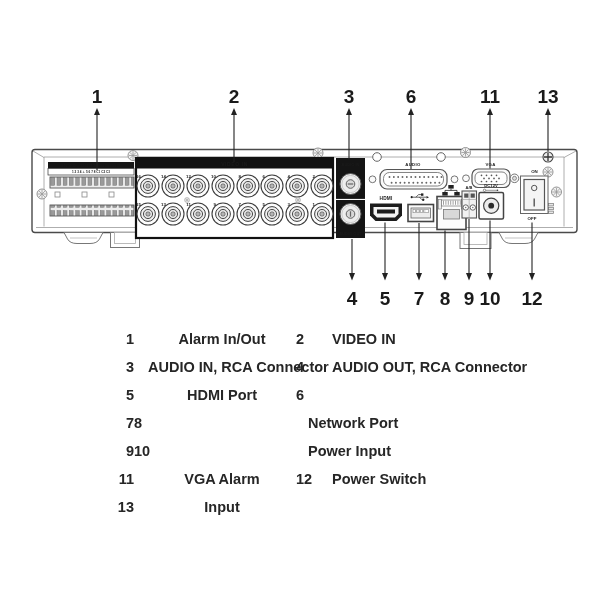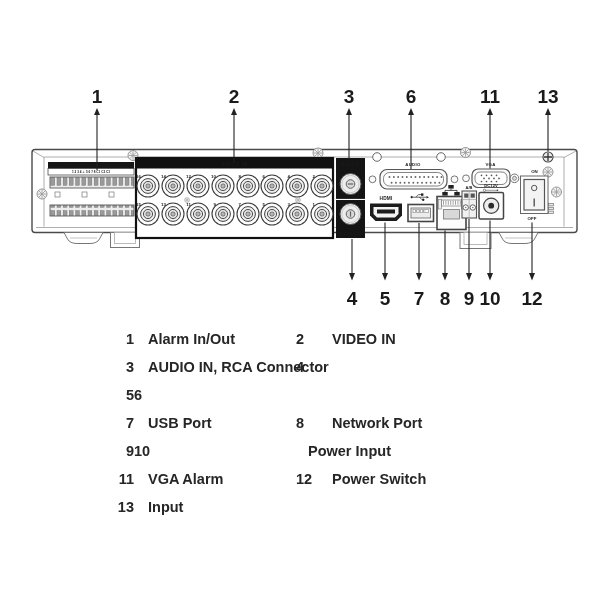--- a/index.html
+++ b/index.html
@@ -10,21 +10,21 @@
   svg{display:block;}
   svg text{font-family:"Liberation Sans","DejaVu Sans",sans-serif;fill:#1a1a1a;}
   .callout-num{font-size:19px;font-weight:bold;}
   .legend{
     position:absolute;top:325px;left:0;right:0;
     color:#262626;font-size:14.5px;font-weight:600;
   }
   .lrow{display:grid;grid-template-columns:112px 22px 162px 24px auto;height:28px;line-height:28px;}
   .lspacer{}
   .lnum-a{text-align:right;}
-  .llabel-a{padding-left:14px;white-space:nowrap;}
+  .llabel-a{padding-left:14px;white-space:nowrap;text-align:center;}
   .lnum-b{text-align:left;}
   .llabel-b{padding-left:12px;white-space:nowrap;}
 </style>
 </head>
 <body>
 
 <div class="stage">
 
 <svg width="600" height="318" viewBox="0 0 600 318">
   <defs>
@@ -305,30 +305,31 @@
     <div class="lnum-a">1</div>
     <div class="llabel-a">Alarm In/Out</div>
     <div class="lnum-b">2</div>
     <div class="llabel-b">VIDEO IN</div>
   </div>
   <div class="lrow">
     <div class="lspacer"></div>
     <div class="lnum-a">3</div>
     <div class="llabel-a">AUDIO IN, RCA Connector</div>
     <div class="lnum-b">4</div>
+    <div class="llabel-b">AUDIO OUT, RCA Connector</div>
   </div>
   <div class="lrow">
     <div class="lspacer"></div>
     <div class="lnum-a">5</div>
+    <div class="llabel-a">HDMI Port</div>
     <div class="lnum-b">6</div>
   </div>
   <div class="lrow">
     <div class="lspacer"></div>
     <div class="lnum-a">7</div>
-    <div class="llabel-a">USB Port</div>
     <div class="lnum-b">8</div>
     <div class="llabel-b">Network Port</div>
   </div>
   <div class="lrow">
     <div class="lspacer"></div>
     <div class="lnum-a">9</div>
     <div class="lnum-b">10</div>
     <div class="llabel-b">Power Input</div>
   </div>
   <div class="lrow">

